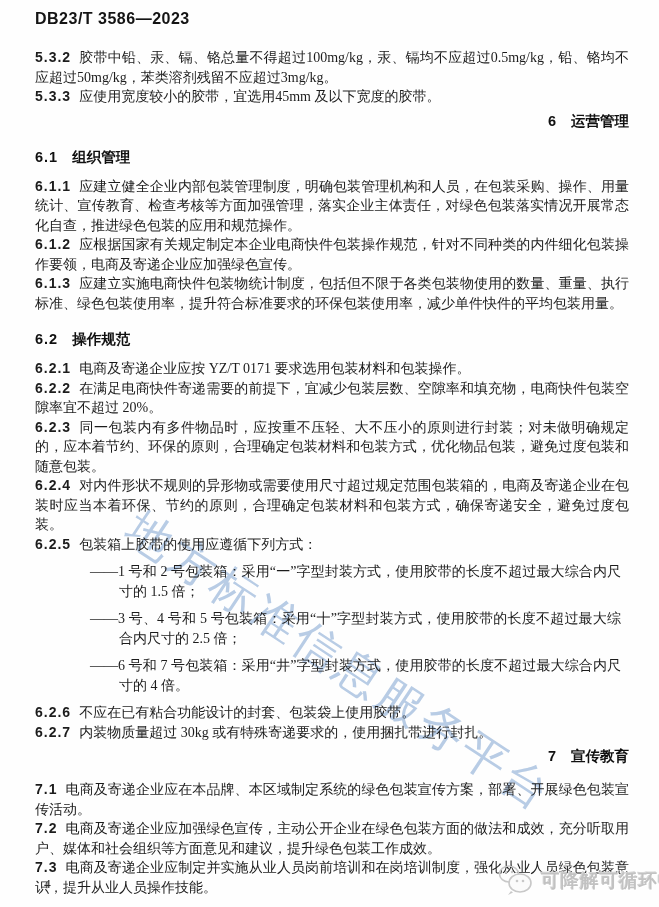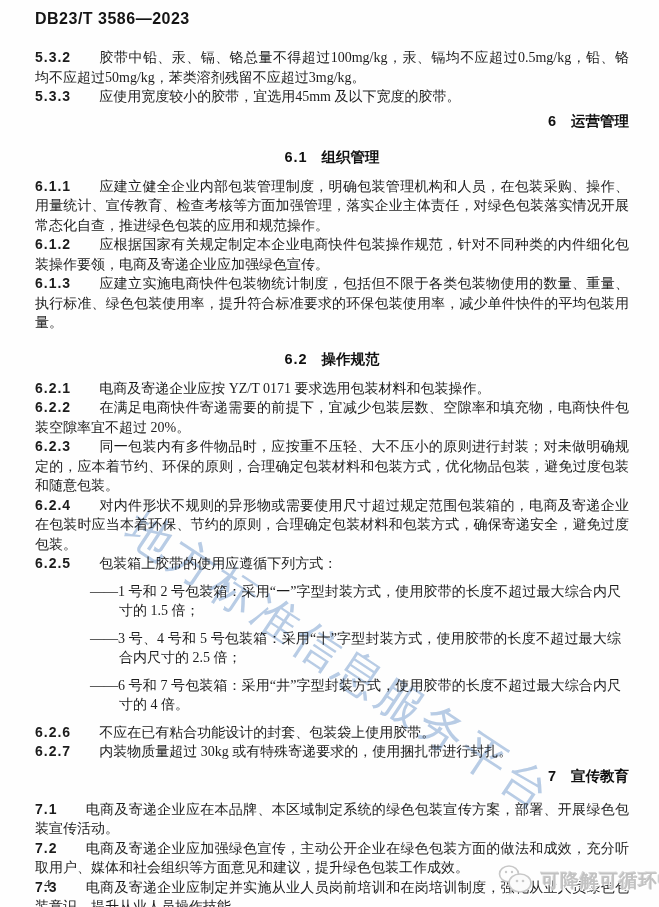--- a/index.html
+++ b/index.html
@@ -24,32 +24,32 @@
     font-size: 16px;
     letter-spacing: 0.5px;
     margin-bottom: 20px;
     color: #141414;
   }
   .doc-body { font-size: 14px; line-height: 19.5px; }
   .clause { margin: 0; text-align: justify; }
   .clause .num {
     font-family: "Liberation Sans", "DejaVu Sans", sans-serif;
     font-weight: 700;
-    margin-right: 28px;
+    margin-right: 8px;
     letter-spacing: 1px;
   }
   .sec-h1, .sec-h2 {
     font-family: "Liberation Sans", "DejaVu Sans", sans-serif;
     font-weight: 700;
     font-size: 14.5px;
     line-height: 20px;
     color: #101010;
   }
   .sec-h1 { margin: 4px 0 14px 0; text-align: right; }
-  .sec-h2 { margin: 16px 0 10px 0; text-align: center; }
+  .sec-h2 { margin: 16px 0 10px 0; }
   .sec-h1 .num, .sec-h2 .num { margin-right: 14px; letter-spacing: 1px; }
   .dash-item {
     margin: 8px;
     padding-left: 76px;
     text-indent: -29px;
     text-align: justify;
   }
   .watermark-diagonal {
     position: absolute;
     z-index: 1;

